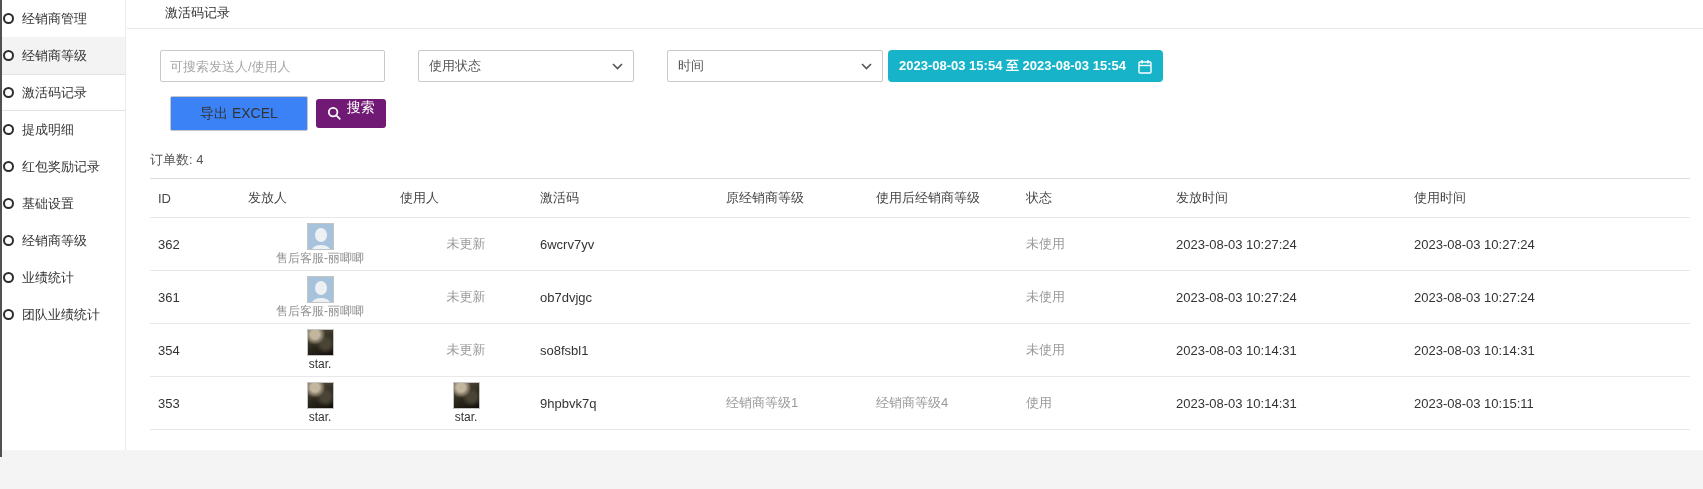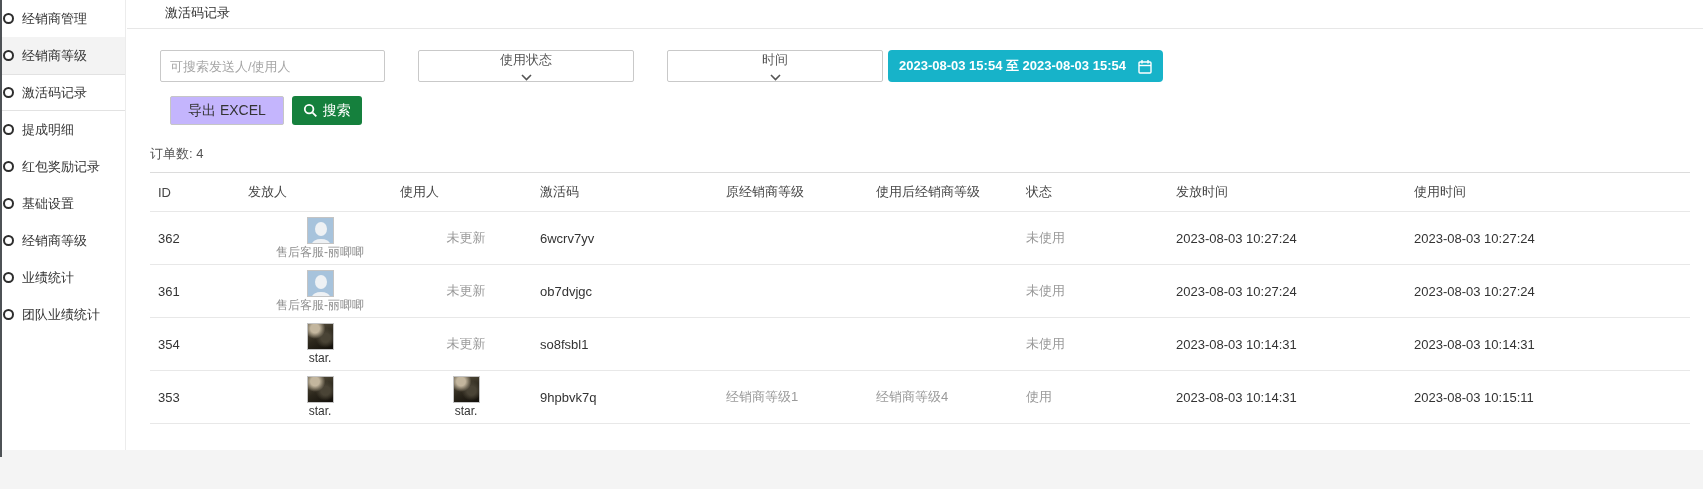--- a/index.html
+++ b/index.html
@@ -26,36 +26,36 @@
 
   .filters-row{margin:21px 0 0 33px;display:flex;align-items:center;}
   .search-input{
     width:205px;height:30px;border:1px solid #c9c9c9;border-radius:2px;padding:0 9px;
     font-family:inherit;font-size:13px;color:#333;box-sizing:content-box;outline:none;
   }
   .search-input::placeholder{color:#a6a6a6;}
   .fake-select{
     width:216px;height:32px;border:1px solid #c9c9c9;border-radius:2px;margin-left:33px;
     display:flex;align-items:center;justify-content:space-between;padding:0 10px;box-sizing:border-box;
-    background:#fff;cursor:pointer;color:#555;flex-direction:column;
+    background:#fff;cursor:pointer;color:#555;
   }
   .fake-select .chev{display:flex;align-items:center;}
   .date-btn{
     margin-left:5px;height:32px;border:none;border-radius:4px;background:#17b3c9;color:#fff;
     font-weight:bold;font-size:13px;padding:0 11px;display:flex;align-items:center;gap:12px;
     font-family:inherit;cursor:pointer;
   }
   .actions-row{margin:14px 0 0 43px;display:flex;align-items:center;}
   .export-btn{
-    height:29px;background:#c4b5fd;border:1px solid #c6c6c6;border-radius:2px;color:#333;
-    font-size:14px;padding:0 17px;font-family:inherit;cursor:pointer;
+    height:35px;background:#3b82f6;border:1px solid #c6c6c6;border-radius:2px;color:#333;
+    font-size:14px;padding:0 29px;font-family:inherit;cursor:pointer;
   }
   .search-btn{
-    height:29px;margin-left:8px;background:#15803d;border:none;border-radius:3px;color:#fff;
-    font-size:14px;padding:0 11px;display:flex;align-items:center;gap:5px;font-family:inherit;cursor:pointer;
+    height:29px;margin-left:8px;background:#701a75;border:none;border-radius:3px;color:#fff;
+    font-size:14px;padding:0 11px;display:flex;gap:5px;font-family:inherit;cursor:pointer;
   }
 
   .order-count{margin:20px 0 0 23px;color:#555;font-size:13px;}
 
   
   .tbl-wrap{margin:9px 0 0 23px;width:1540px;}
   table{border-collapse:collapse;table-layout:fixed;width:1540px;}
   thead th{
     border-top:1px solid #dcdcdc;border-bottom:1px solid #e8e8e8;
     text-align:left;font-weight:normal;color:#464646;font-size:13px;

